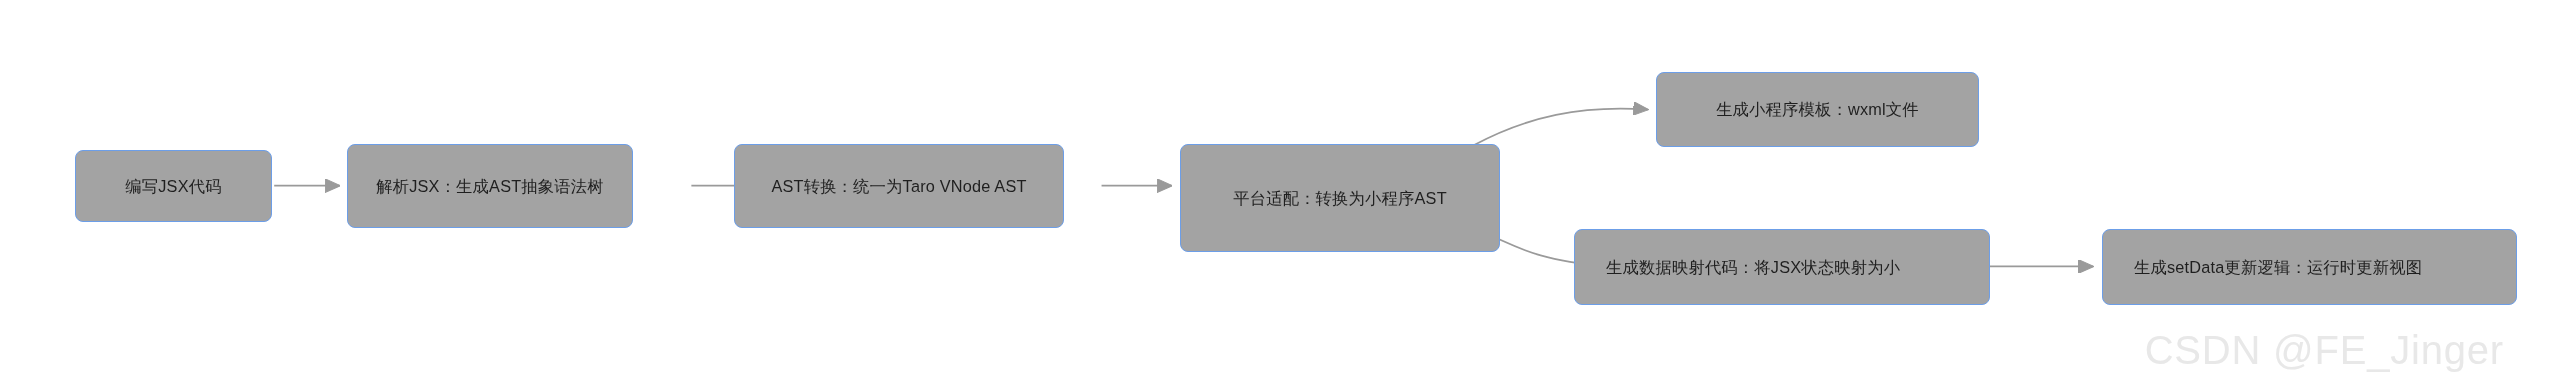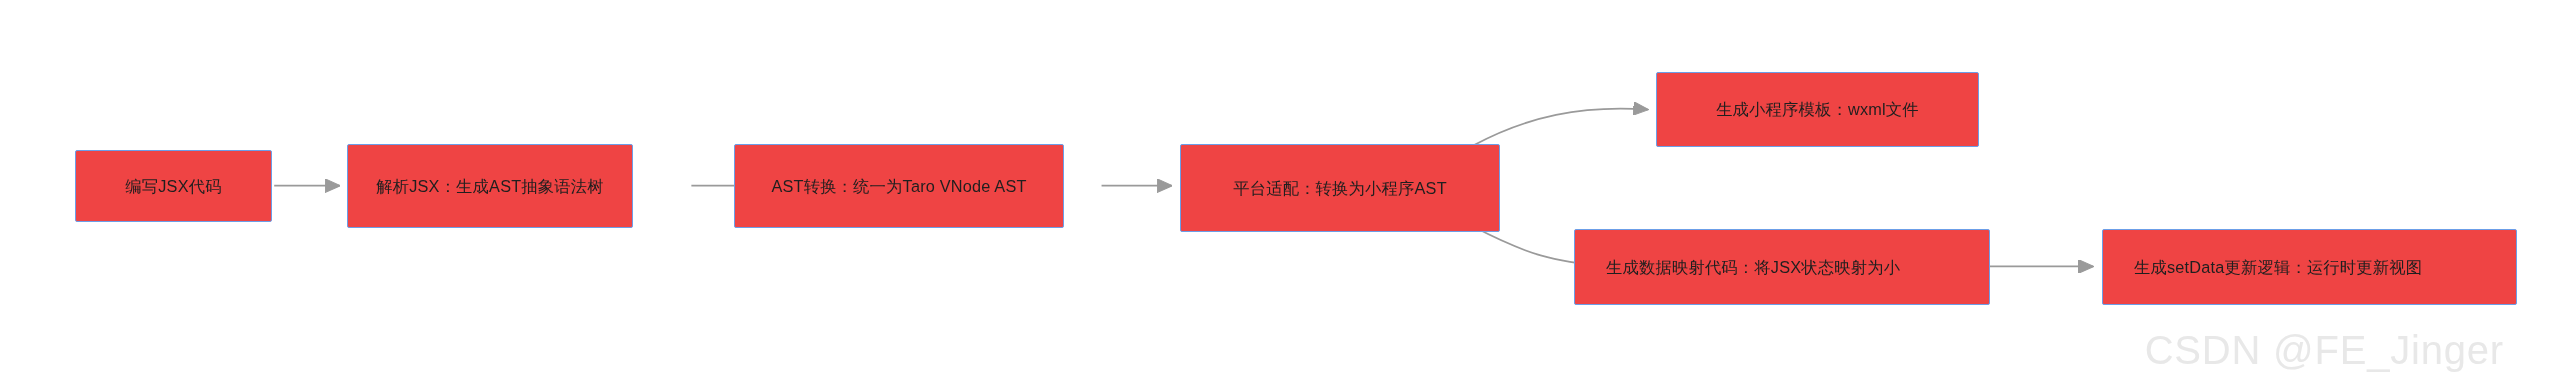--- a/index.html
+++ b/index.html
@@ -19,23 +19,23 @@
     position: absolute;
     left: 0;
     top: 0;
     width: 2576px;
     height: 376px;
     pointer-events: none;
   }
   .node {
     position: absolute;
     box-sizing: border-box;
-    background: #ef4444;
+    background: #a3a3a3;
     border: 1.6px solid #6c9ee8;
-    border-radius: 2px;
+    border-radius: 8px;
     display: flex;
     align-items: center;
     justify-content: center;
     overflow: hidden;
     white-space: nowrap;
   }
   .node .node-label {
     font-size: 16.3px;
     line-height: 1.15;
     color: #1f1f1f;
@@ -49,21 +49,21 @@
     text-align: left;
     width: 100%;
     padding-left: 31px;
     padding-right: 0;
   }
 
   
   #node-write-jsx      { left: 75px;  top: 150px; width: 197px; height: 72px; }
   #node-parse-jsx      { left: 347px; top: 144px; width: 286px; height: 84px; }
   #node-ast-transform  { left: 734px; top: 144px; width: 330px; height: 84px; }
-  #node-platform-adapt { left: 1180px;top: 144px; width: 320px; height: 88px; }
+  #node-platform-adapt { left: 1180px;top: 144px; width: 320px; height: 108px; }
   #node-wxml-template  { left: 1656px;top: 72px;  width: 323px; height: 75px; }
   #node-data-mapping   { left: 1574px;top: 229px; width: 416px; height: 76px; }
   #node-setdata-logic  { left: 2102px;top: 229px; width: 415px; height: 76px; }
 
   .watermark {
     position: absolute;
     right: 72px;
     bottom: 3.1px;
     font-size: 40px;
     color: #e8e8e8;

